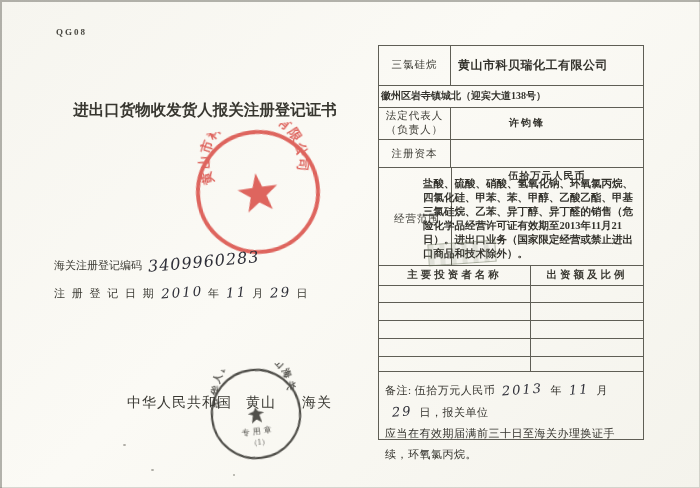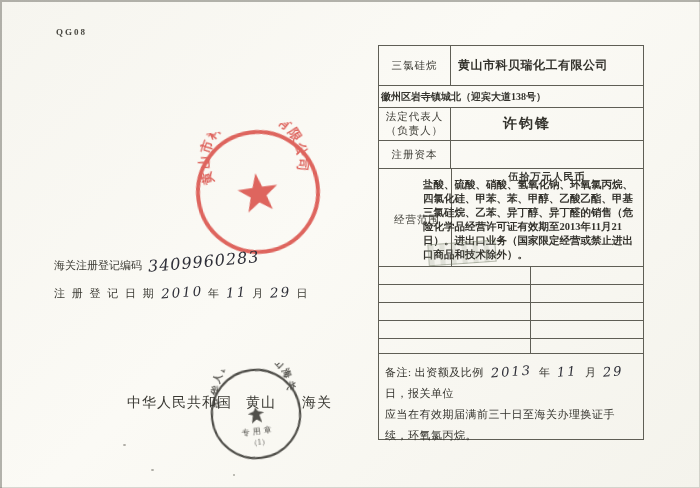--- a/index.html
+++ b/index.html
@@ -28,21 +28,21 @@
   .issuer .suffix{margin-left:26px;}
   .customs-stamp{left:208px;top:366px;width:96px;height:96px;opacity:.85;filter:blur(.3px);transform:rotate(-7deg);z-index:3;}
   
   .cert-table{left:378px;top:45px;width:266px;height:395px;border:1px solid #5f5e55;box-sizing:border-box;display:flex;flex-direction:column;background:transparent;}
   .trow{position:relative;display:flex;border-bottom:1px solid #5f5e55;box-sizing:border-box;}
   .trow:last-child{border-bottom:none;}
   .lbl-cell{width:72px;border-right:1px solid #5f5e55;box-sizing:border-box;display:flex;flex-direction:column;align-items:center;justify-content:center;font-size:10.5px;letter-spacing:1px;color:#3b3a33;flex-shrink:0;}
   .val-cell{flex:1;display:flex;align-items:center;font-weight:bold;color:#33322c;}
   .r1{height:40px;}  .r1 .val-cell{font-size:12px;padding-left:7px;letter-spacing:.5px;}
   .r2{height:22px;}  .r2 .val-cell{font-size:10px;padding-left:2px;}
-  .r3{height:33px;}  .r3 .val-cell{font-size:14px;justify-content:center;padding-right:40px;letter-spacing:2px;}
+  .r3{height:33px;}  .r3 .val-cell{font-size:10px;justify-content:center;padding-right:40px;letter-spacing:2px;}
   .r4{height:28px;justify-content:space-between;}  .r4 .val-cell{font-size:10px;justify-content:center;letter-spacing:1px;margin-top:36px;}
   .r5{height:98px;}
   .r5 .divider{position:absolute;left:72px;top:0;bottom:0;width:1px;background:#5f5e55;z-index:0;}
   .r5 .scope-label{position:absolute;left:15px;top:44px;font-size:10.5px;letter-spacing:1px;color:#3b3a33;z-index:1;}
   .r5 .scope-text{position:absolute;left:44px;top:9px;width:236px;font-size:10.5px;font-weight:bold;line-height:14px;white-space:pre-line;color:#33322c;z-index:1;}
   .inv-header{height:20px;}
   .inv-c1{width:152px;border-right:1px solid #5f5e55;box-sizing:border-box;display:flex;align-items:center;justify-content:center;font-size:10.5px;font-weight:bold;letter-spacing:3px;color:#3b3a33;}
   .inv-c2{flex:1;display:flex;align-items:center;justify-content:center;font-size:10.5px;font-weight:bold;letter-spacing:3px;color:#3b3a33;}
   .inv-row{display:flex;}
   .inv-row .c1{width:152px;border-right:1px solid #5f5e55;box-sizing:border-box;}
@@ -58,20 +58,21 @@
   
   .seal-arc-text{font-family:"Liberation Serif","DejaVu Serif",serif;font-weight:bold;}
 </style>
 </head>
 <body>
 
 <div class="page">
 
   <div class="abs form-code">QG08</div>
 
+  <div class="abs subtitle">进出口货物收发货人报关注册登记证书</div>
 
   <svg class="abs company-seal" viewBox="0 0 130 130">
     <defs>
       <path id="sealArc" d="M 22.7 49.6 A 45 45 0 1 1 107.3 49.6" fill="none"></path>
     </defs>
     <circle cx="65" cy="65" r="60" fill="none" stroke="#d8453e" stroke-width="4"></circle>
     <text class="seal-arc-text" fill="#d8453e" font-size="13" letter-spacing="1.5">
       <textPath href="#sealArc">黄山市科贝瑞化工有限公司</textPath>
     </text>
     <polygon fill="#d8453e" points="65,46 69.9,60.2 85,60.5 73,69.6 77.3,84 65,75.4 52.7,84 57,69.6 45,60.5 60.1,60.2"></polygon>
@@ -130,20 +131,24 @@
       <div class="divider"></div>
       <div class="scope-label">经营范围</div>
       <div class="scope-text">盐酸、硫酸、硝酸、氢氧化钠、环氧氯丙烷、
 四氯化硅、甲苯、苯、甲醇、乙酸乙酯、甲基
 三氯硅烷、乙苯、异丁醇、异丁醛的销售（危
 险化学品经营许可证有效期至2013年11月21
 日）。进出口业务（国家限定经营或禁止进出
 口商品和技术除外）。</div>
     </div>
 
+    <div class="trow inv-header">
+      <div class="inv-c1">主要投资者名称</div>
+      <div class="inv-c2">出资额及比例</div>
+    </div>
 
     <div class="trow inv-row h18">
         <div class="c1"></div>
         <div class="c2"></div>
       </div>
     <div class="trow inv-row h18">
         <div class="c1"></div>
         <div class="c2"></div>
       </div>
     <div class="trow inv-row h18">
@@ -154,21 +159,21 @@
         <div class="c1"></div>
         <div class="c2"></div>
       </div>
     <div class="trow inv-row h15">
         <div class="c1"></div>
         <div class="c2"></div>
       </div>
 
     <div class="trow remark">
       <div>
-        <span class="seg">备注: 出资额及比例</span><span class="hw hw-date">2013</span><span class="seg">年</span><span class="hw hw-date">11</span><span class="seg">月</span><span class="hw hw-date">29</span><span class="seg">日，报关单位</span>
+        <span class="seg">备注: 伍拾万元人民币</span><span class="hw hw-date">2013</span><span class="seg">年</span><span class="hw hw-date">11</span><span class="seg">月</span><span class="hw hw-date">29</span><span class="seg">日，报关单位</span>
       </div>
       <div class="seg">应当在有效期届满前三十日至海关办理换证手续，环氧氯丙烷。</div>
     </div>
 
   </div>
 
   <div class="abs ghost-stamp"></div>
 
   <div class="abs speck sp1"></div>
   <div class="abs speck sp2"></div>

